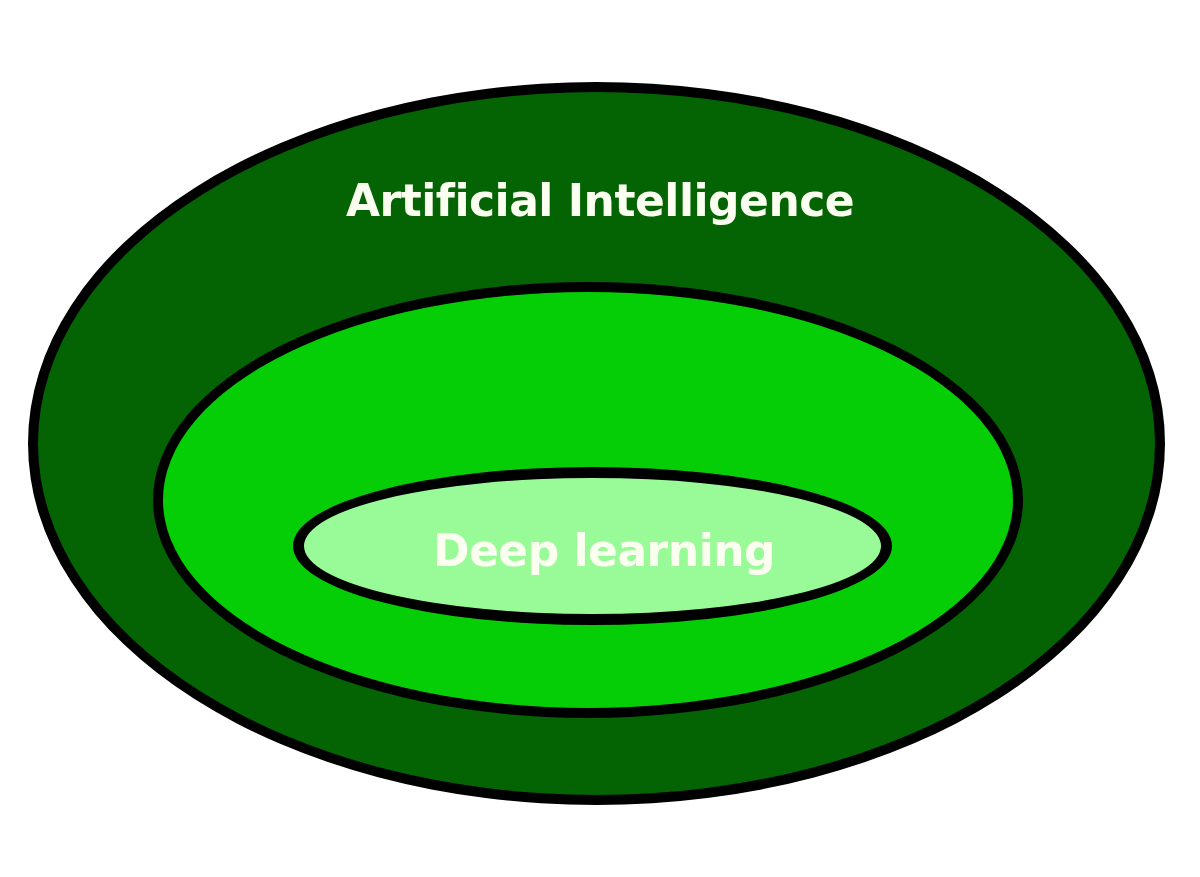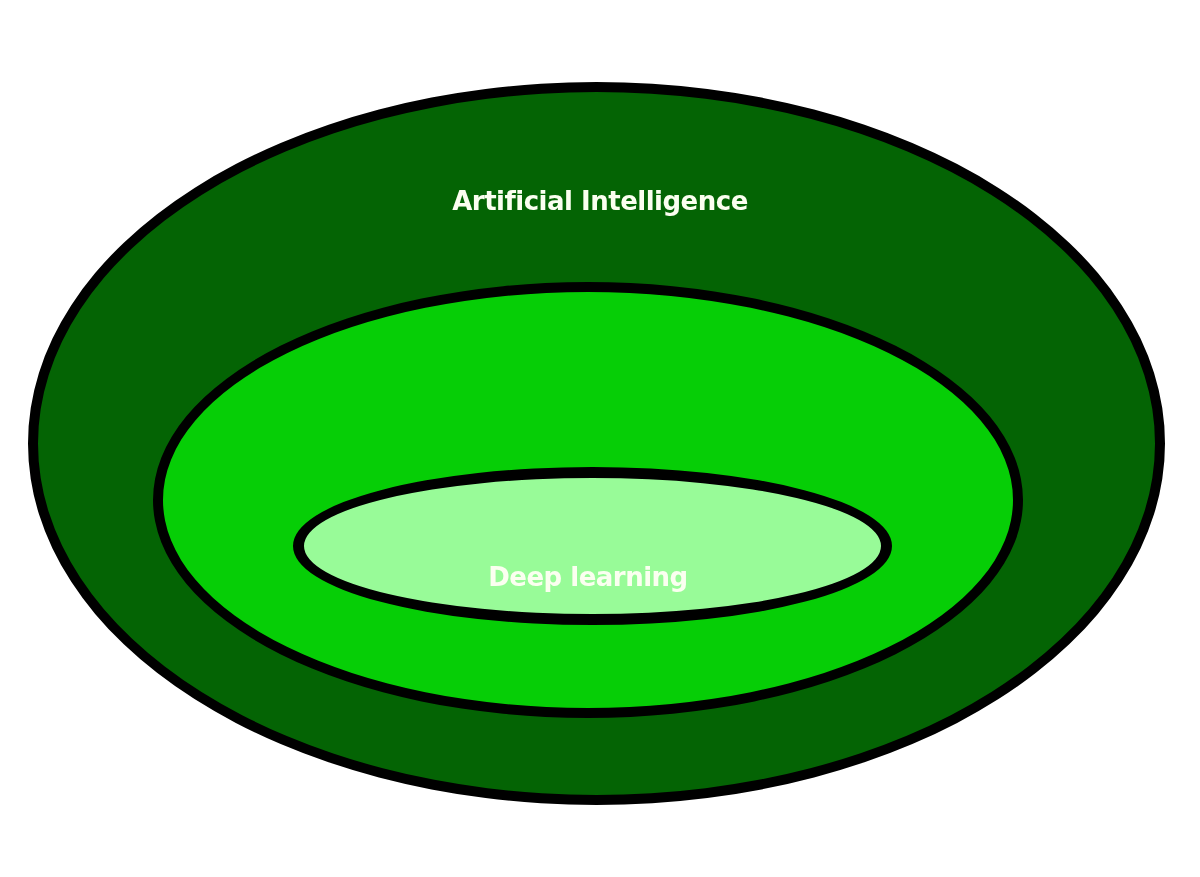--- a/index.html
+++ b/index.html
@@ -36,38 +36,37 @@
   .ellipse-inner {
     left: 293px;
     top: 467px;
     width: 599px;
     height: 158px;
     border-width: 11px;
   }
   .level-label {
     position: absolute;
     transform: translate(-50%, -50%);
-    font-size: 26px;
+    font-size: 44px;
     font-weight: bold;
     white-space: nowrap;
     letter-spacing: -0.5px;
     line-height: 1;
   }
   .label-ai {
     left: 600px;
     top: 201px;
   }
   .label-ml {
     left: 572px;
     top: 392px;
   }
   .label-dl {
-    left: 588px;
+    left: 604px;
     top: 551px;
-    margin-top: 26px;
   }
 </style>
 </head>
 <body>
 
 <div class="stage" style="background-color: rgb(255, 255, 255);">
 
   <div class="ellipse ellipse-outer" style="background-color: rgb(4, 100, 4); border-color: rgb(0, 0, 0);"></div>
 
   <div class="ellipse ellipse-middle" style="background-color: rgb(6, 206, 6); border-color: rgb(0, 0, 0);"></div>

